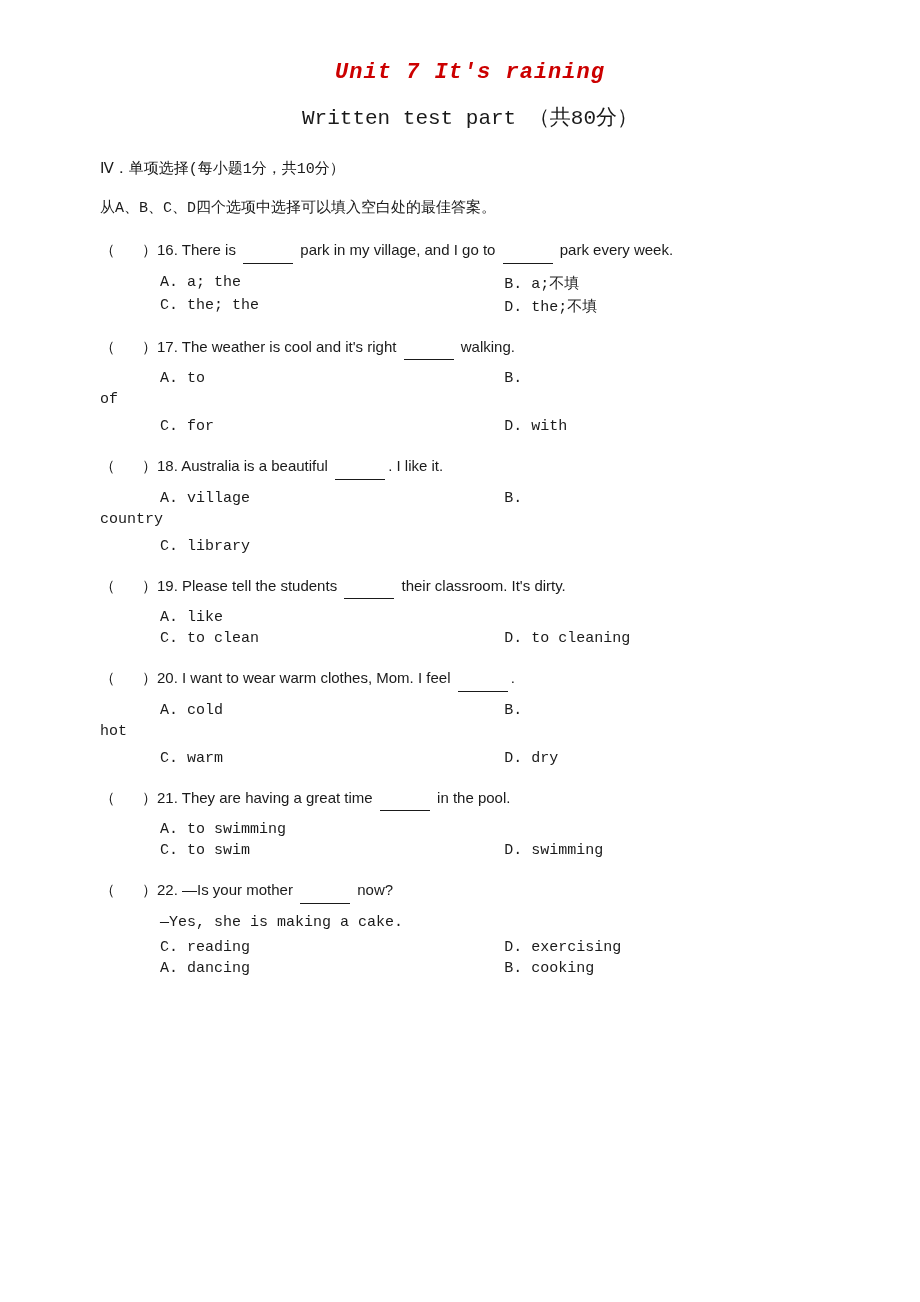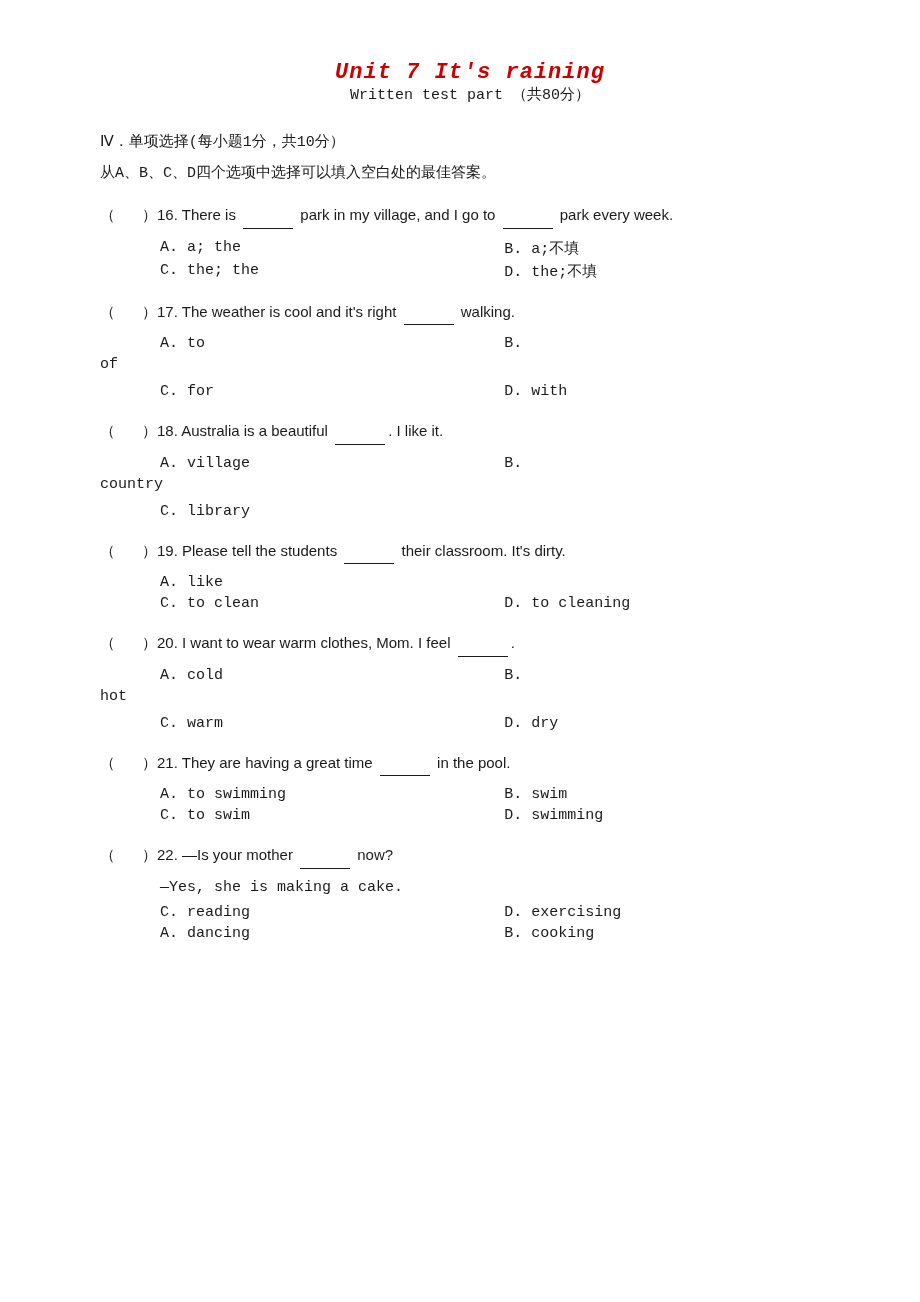--- a/index.html
+++ b/index.html
@@ -17,33 +17,34 @@
       min-height: 1302px;
       padding: 60px 80px 60px 100px;
     }
 
     .title {
       text-align: center;
       color: #cc0000;
       font-size: 22px;
       font-weight: bold;
       font-style: italic;
+      margin-bottom: 18px;
       letter-spacing: 1px;
     }
 
     .subtitle {
       text-align: center;
-      font-size: 15px;
+      font-size: 21px;
       margin-bottom: 28px;
       font-family: 'Courier New', Courier, monospace;
     }
 
     .section-header {
       font-size: 15px;
-      margin-bottom: 12px;
+      margin-bottom: 20px;
     }
 
     .instruction {
       font-size: 15px;
       margin-bottom: 20px;
     }
 
     .question-block {
       margin-bottom: 18px;
     }
@@ -192,21 +193,20 @@
     </div>
   </div>
 
   <div class="question-block">
     <div class="question-line">
       <span class="paren-group">（&nbsp;&nbsp;&nbsp;）</span>
       <span class="q-text">21. They are having a great time <span class="blank">&nbsp;&nbsp;&nbsp;&nbsp;&nbsp;&nbsp;</span> in the pool.</span>
     </div>
     <div class="options-row">
       <div class="option-left">A. to swimming</div>
-      <div class="option-right">B. swim</div>
     </div>
     <div class="options-row">
       <div class="option-left">C. to swim</div>
       <div class="option-right">D. swimming</div>
     </div>
   </div>
 
   <div class="question-block">
     <div class="question-line">
       <span class="paren-group">（&nbsp;&nbsp;&nbsp;）</span>

